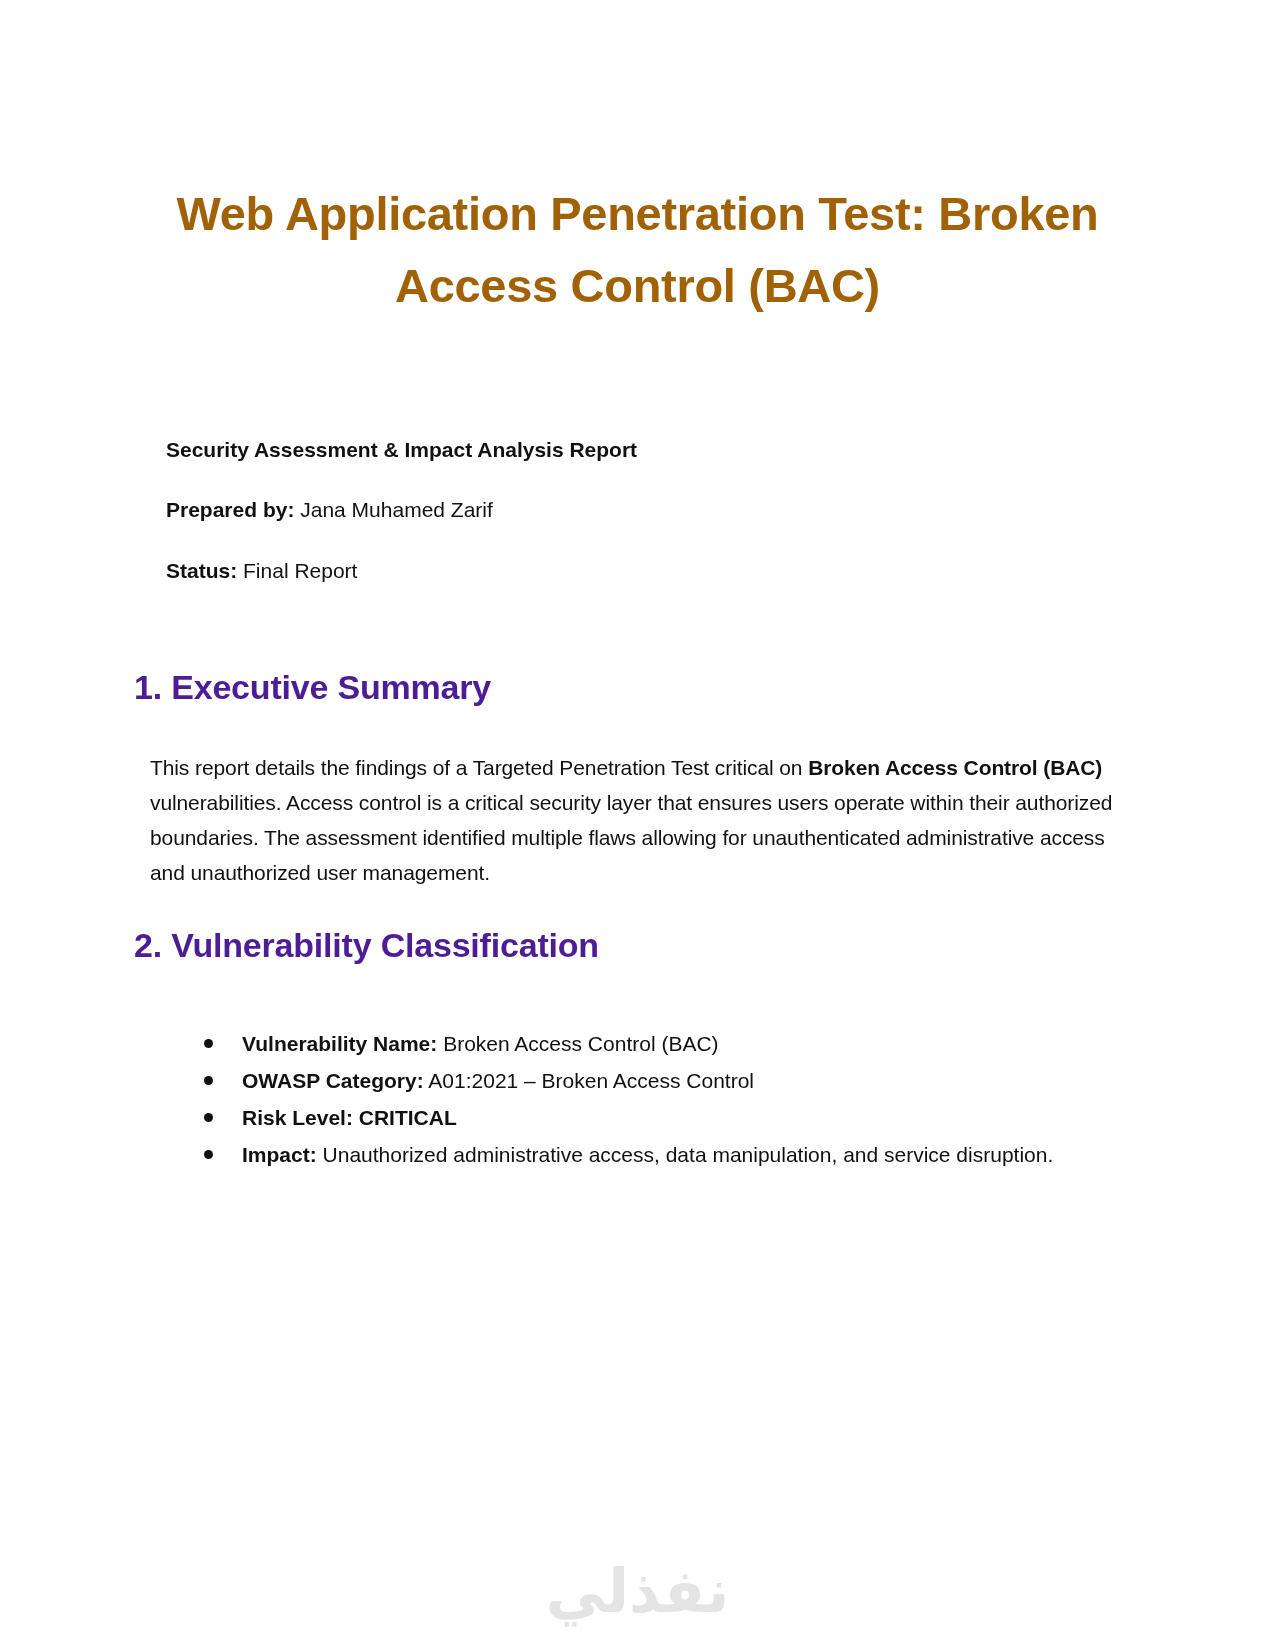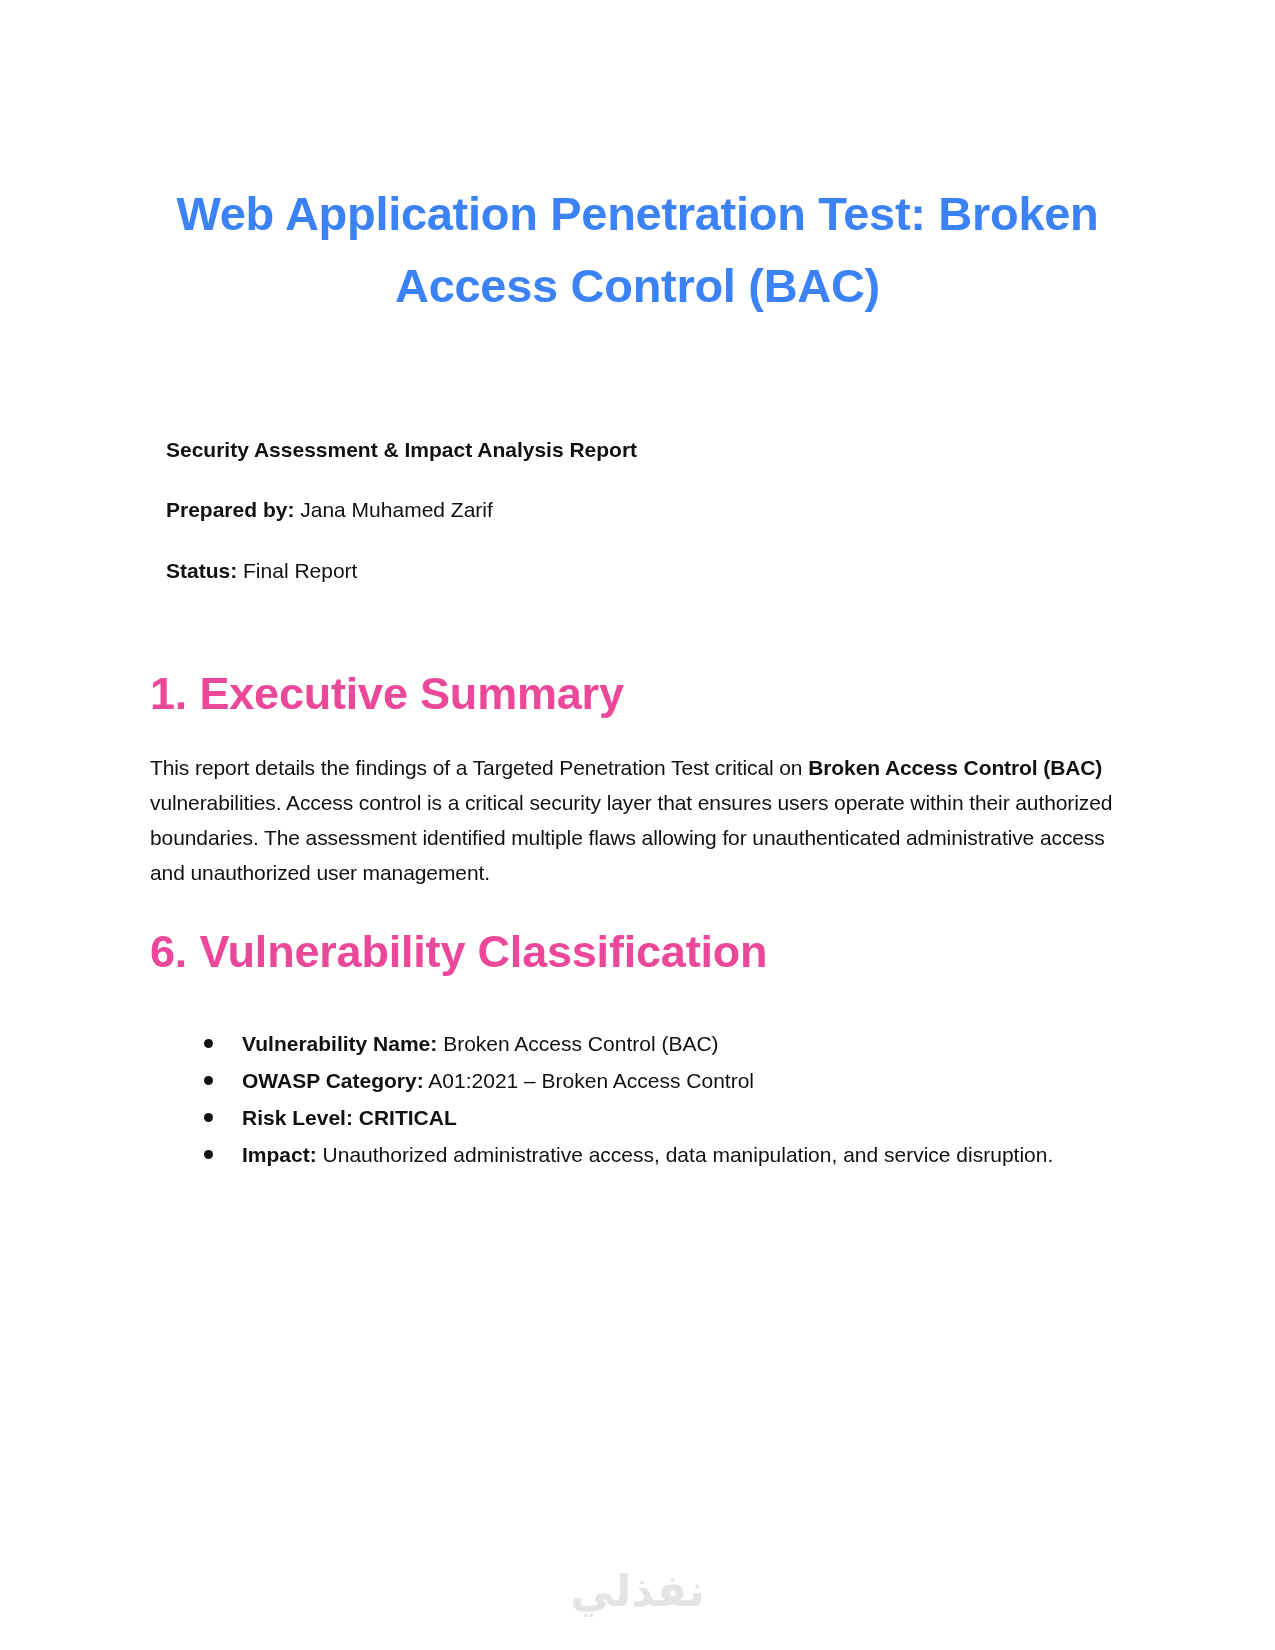--- a/index.html
+++ b/index.html
@@ -3,30 +3,30 @@
 <meta charset="utf-8">
 <style>
   html, body { margin: 0; padding: 0; background: #ffffff; }
   body {
     width: 1275px; height: 1650px; position: relative; overflow: hidden;
     font-family: "Liberation Sans", "DejaVu Sans", sans-serif; color: #111111;
   }
   .title {
     position: absolute; left: 120px; width: 1035px; top: 178px;
     text-align: center; font-weight: 700; font-size: 47px; line-height: 72px;
-    color: #3b82f6; letter-spacing: -0.3px; margin: 0;
+    color: #a16207; letter-spacing: -0.3px; margin: 0;
   }
   .meta { position: absolute; left: 150px; font-size: 21px; margin: 16px; }
   .meta b { font-weight: 700; }
   .subtitle { top: 422px; font-weight: 700; }
   .prepared { top: 482px; }
   .status { top: 543px; }
   .h2 {
-    position: absolute; left: 150px; margin: 0; font-weight: 700;
-    font-size: 45px; color: #ec4899; letter-spacing: -0.2px;
+    position: absolute; left: 134px; margin: 0; font-weight: 700;
+    font-size: 34px; color: #4c1d95; letter-spacing: -0.2px;
   }
   .h-exec { top: 668px; }
   .h-vuln { top: 926px; }
   .para {
     position: absolute; left: 150px; top: 750px; width: 980px;
     font-size: 21px; line-height: 35px; margin: 0; letter-spacing: -0.1px;
   }
   .para b { font-weight: 700; }
   .list {
     position: absolute; left: 150px; top: 1009px; width: 930px;
@@ -38,21 +38,21 @@
   .list li .bullet {
     position: absolute; left: 38px; top: 14px; width: 9px; height: 9px;
     border-radius: 50%; background: #111111;
   }
   .list li b { font-weight: 700; }
   .list li .wrapline { line-height: 36px; }
   .watermark {
     position: absolute; left: 0; width: 1275px; top: 1565px; text-align: center;
     color: #e4e4e4; user-select: none;
   }
-  .wm-ar { font-size: 44px; font-weight: 700; line-height: 52px; display: block; font-family: "DejaVu Sans", sans-serif; }
+  .wm-ar { font-size: 60px; font-weight: 700; line-height: 52px; display: block; font-family: "DejaVu Sans", sans-serif; }
   .wm-en { font-size: 22px; line-height: 26px; display: block; letter-spacing: 0.5px; }
 </style>
 </head>
 <body>
 
 <h1 class="title">Web Application Penetration Test: Broken Access Control (BAC)</h1>
 
 <p class="meta subtitle">Security Assessment &amp; Impact Analysis Report</p>
 
 <p class="meta prepared">
@@ -66,21 +66,21 @@
 </p>
 
 <h2 class="h2 h-exec">1. Executive Summary</h2>
 
 <p class="para">
   <span>This report details the findings of a Targeted Penetration Test critical on</span>
   <b>Broken Access Control (BAC)</b>
   <span>vulnerabilities. Access control is a critical security layer that ensures users operate within their authorized boundaries. The assessment identified multiple flaws allowing for unauthenticated administrative access and unauthorized user management.</span>
 </p>
 
-<h2 class="h2 h-vuln">6. Vulnerability Classification</h2>
+<h2 class="h2 h-vuln">2. Vulnerability Classification</h2>
 
 <ul class="list">
   <li>
     <span class="bullet"></span>
     <b>Vulnerability Name:</b>
     <span>Broken Access Control (BAC)</span>
   </li>
   <li>
     <span class="bullet"></span>
     <b>OWASP Category:</b>

